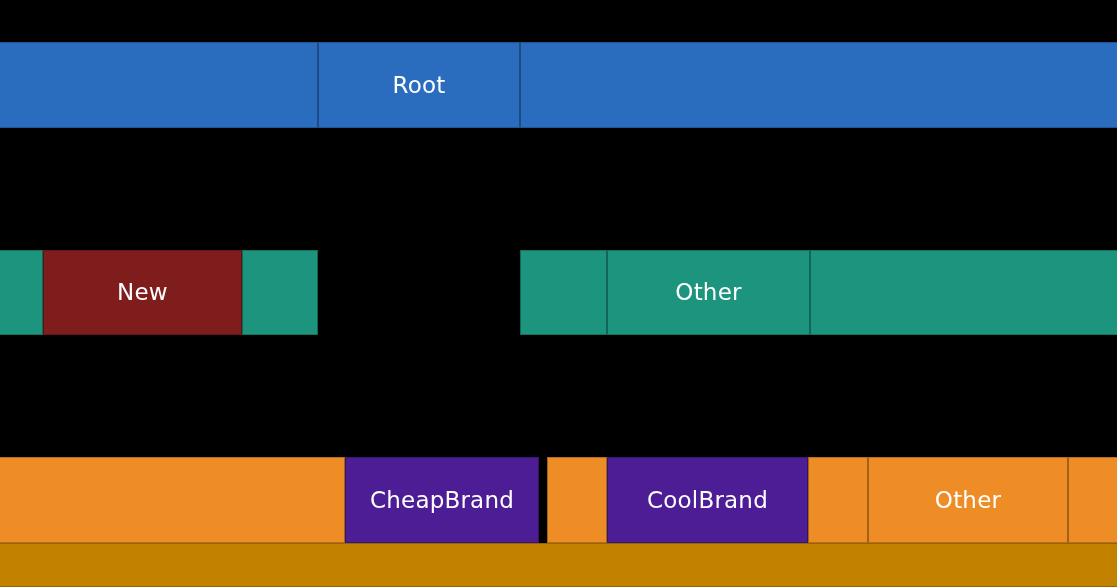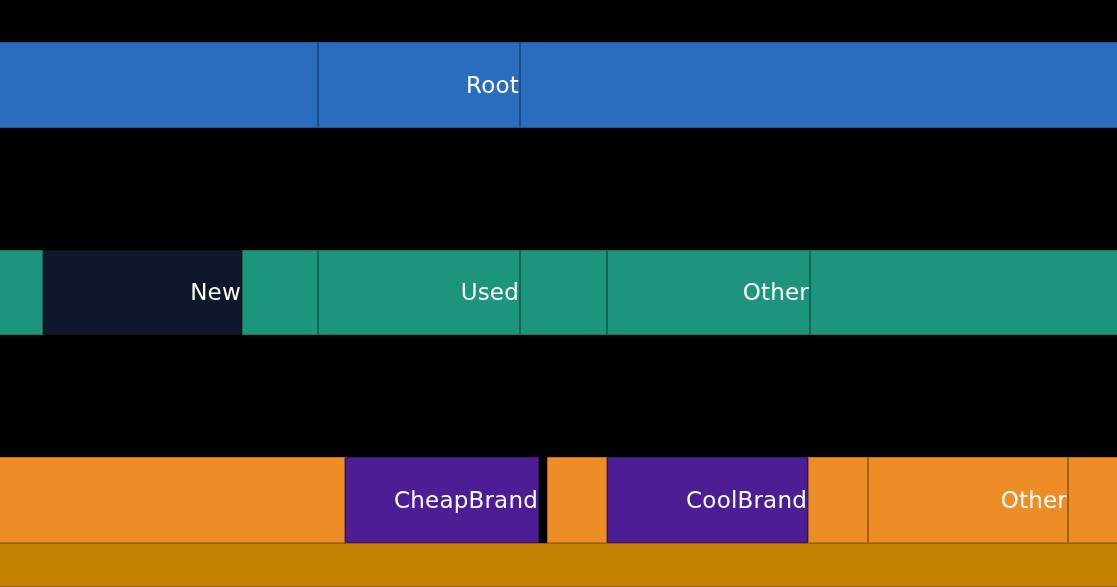--- a/index.html
+++ b/index.html
@@ -24,21 +24,21 @@
     left: 0;
     width: 1117px;
   }
   .icicle-node {
     position: absolute;
     top: 0;
     height: 100%;
     box-sizing: border-box;
     display: flex;
     align-items: center;
-    justify-content: flex-end;
+    justify-content: center;
     overflow: hidden;
     border-left: 1px solid rgba(0, 0, 0, 0.30);
     border-right: 1px solid rgba(0, 0, 0, 0.30);
     border-top: 1px solid rgba(0, 0, 0, 0.22);
     border-bottom: 1px solid rgba(0, 0, 0, 0.22);
   }
   .icicle-node.no-edge-left { border-left: none; }
   .icicle-node.no-edge-right { border-right: none; }
   .node-label {
     color: #ffffff;
@@ -57,27 +57,24 @@
 <div id="icicle-chart" style="width: 1117px; height: 587px; background: rgb(0, 0, 0);">
     <div class="icicle-row" style="top: 42px; height: 86px;">
       <div class="icicle-node no-edge-left" style="left: 0px; width: 318px; background: rgb(42, 108, 190);"></div>
       <div class="icicle-node" style="left: 318px; width: 202px; background: rgb(42, 108, 190);">
         <span class="node-label">Root</span>
       </div>
       <div class="icicle-node no-edge-right" style="left: 520px; width: 597px; background: rgb(42, 108, 190);"></div>
     </div>
     <div class="icicle-row" style="top: 250px; height: 85px;">
       <div class="icicle-node no-edge-left" style="left: 0px; width: 43px; background: rgb(28, 148, 126);"></div>
-      <div class="icicle-node" style="left: 43px; width: 199px; background: #0f172a;">
+      <div class="icicle-node" style="left: 43px; width: 199px; background: #7f1d1d;">
         <span class="node-label">New</span>
       </div>
       <div class="icicle-node" style="left: 242px; width: 76px; background: rgb(28, 148, 126);"></div>
-      <div class="icicle-node" style="left: 318px; width: 202px; background: rgb(28, 148, 126);">
-        <span class="node-label">Used</span>
-      </div>
       <div class="icicle-node" style="left: 520px; width: 87px; background: rgb(28, 148, 126);"></div>
       <div class="icicle-node" style="left: 607px; width: 203px; background: rgb(28, 148, 126);">
         <span class="node-label">Other</span>
       </div>
       <div class="icicle-node no-edge-right" style="left: 810px; width: 307px; background: rgb(28, 148, 126);"></div>
     </div>
     <div class="icicle-row" style="top: 457px; height: 86px;">
       <div class="icicle-node no-edge-left" style="left: 0px; width: 345px; background: rgb(238, 140, 38);"></div>
       <div class="icicle-node" style="left: 345px; width: 194px; background: #4c1d95;">
         <span class="node-label">CheapBrand</span>

